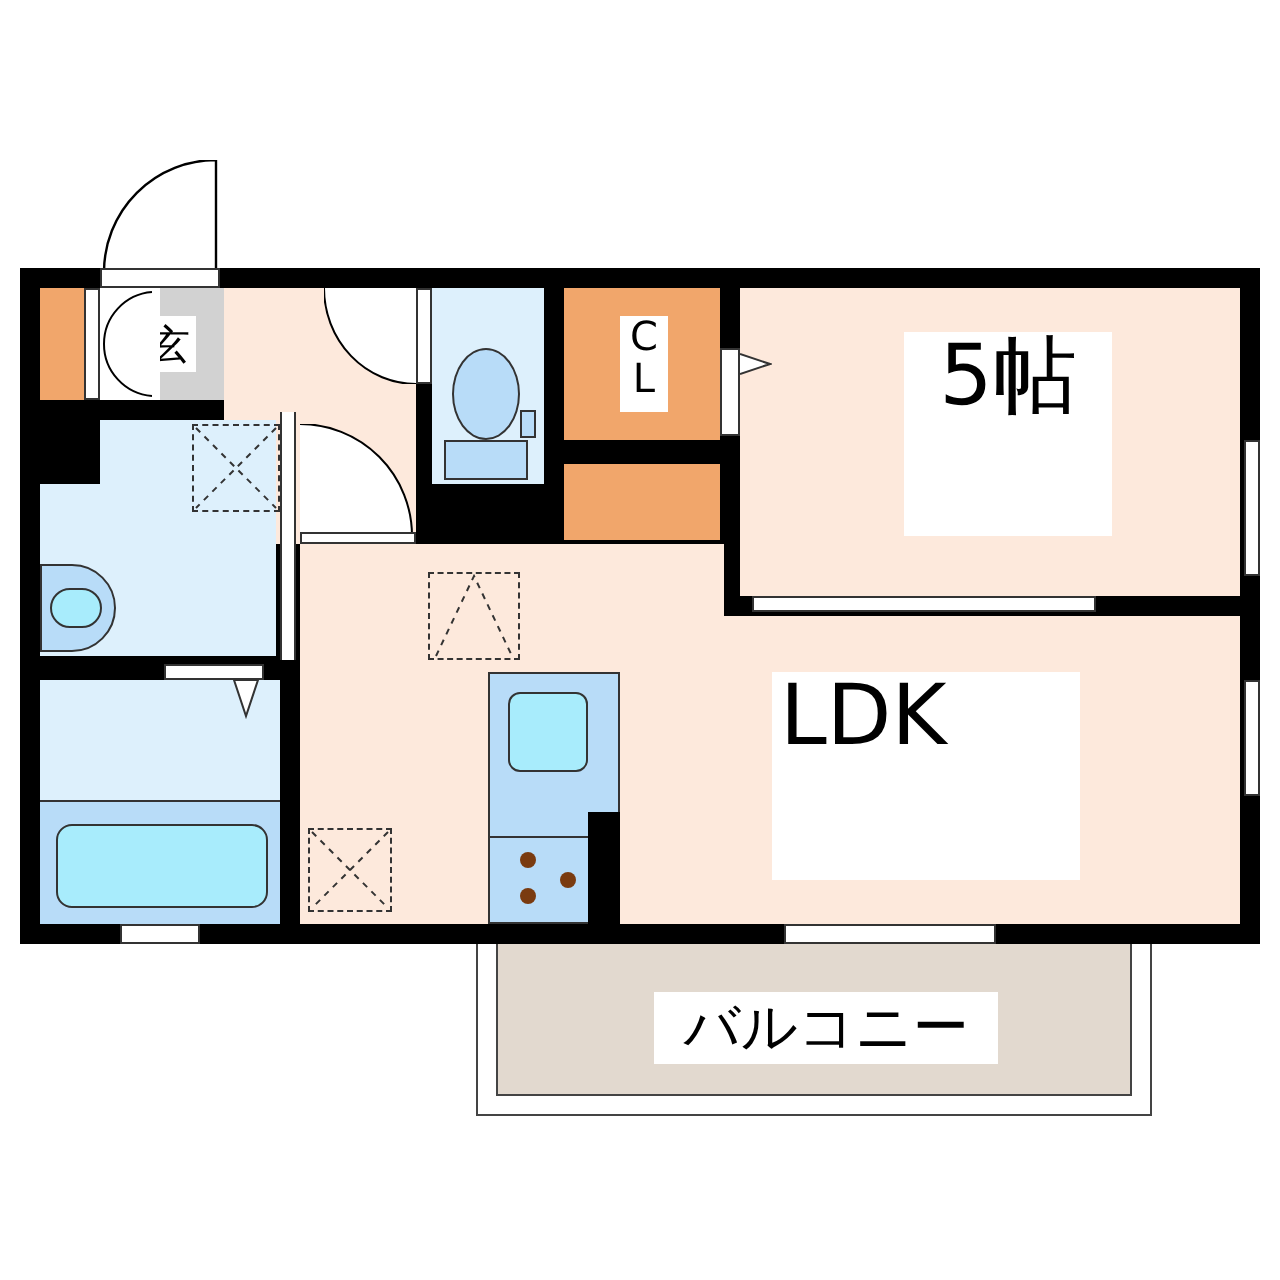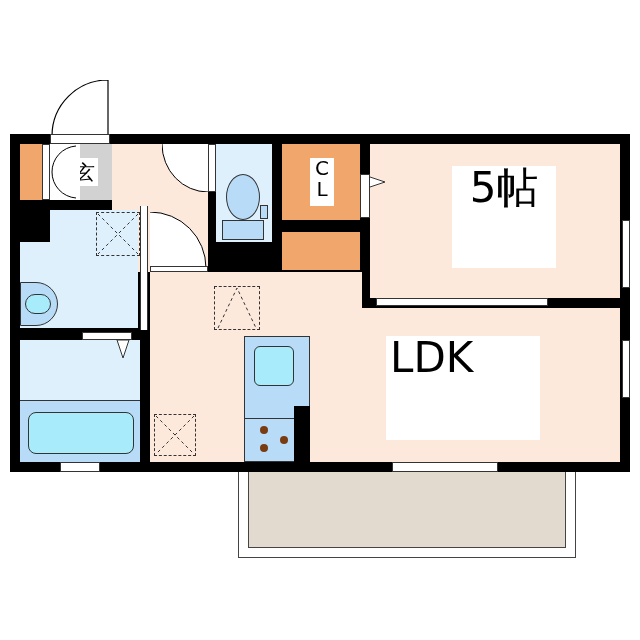--- a/index.html
+++ b/index.html
@@ -19,20 +19,21 @@
 <body>
 
 <div class="abs" style="left:0;top:0;width:640px;height:640px;">
 
   <svg class="abs" style="left:48px;top:80px;width:64px;height:60px;" viewBox="0 0 64 60">
     <path d="M60 0 L60 56 L4 56 A56 56 0 0 1 60 0 Z" fill="#fff" stroke="#000" stroke-width="1.2"></path>
   </svg>
 
   <div class="abs" style="left:238px;top:462px;width:338px;height:96px;border:1.5px solid #444;background:#fff;"></div>
   <div class="abs balcony" style="left:248px;top:464px;width:318px;height:84px;"></div>
+  <div class="abs label" style="left:327px;top:496px;width:172px;height:36px;font-size:28px;line-height:36px;">バルコニー</div>
 
   <div class="abs wall" style="left:10px;top:134px;width:620px;height:338px;"></div>
 
   <div class="abs floor" style="left:112px;top:144px;width:96px;height:128px;"></div>
 
   <div class="abs genkan" style="left:50px;top:144px;width:62px;height:56px;"></div>
   <div class="abs label" style="left:72px;top:158px;width:26px;height:28px;font-size:20px;line-height:28px;">玄</div>
   <svg class="abs" style="left:50px;top:144px;width:30px;height:56px;" viewBox="0 0 30 56">
     <rect x="0" y="0" width="30" height="56" fill="#fff"></rect>
     <path d="M2 28 A26 26 0 0 1 26 2" fill="none" stroke="#000" stroke-width="1"></path>

